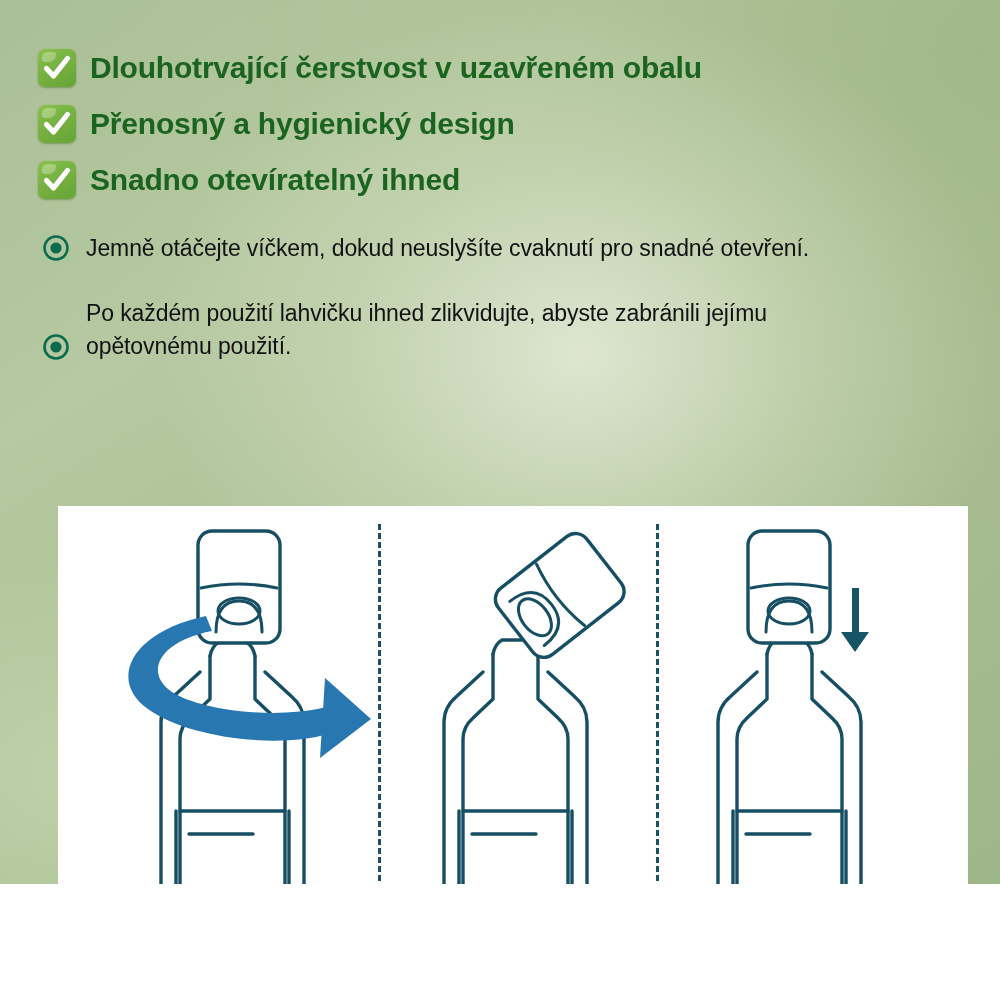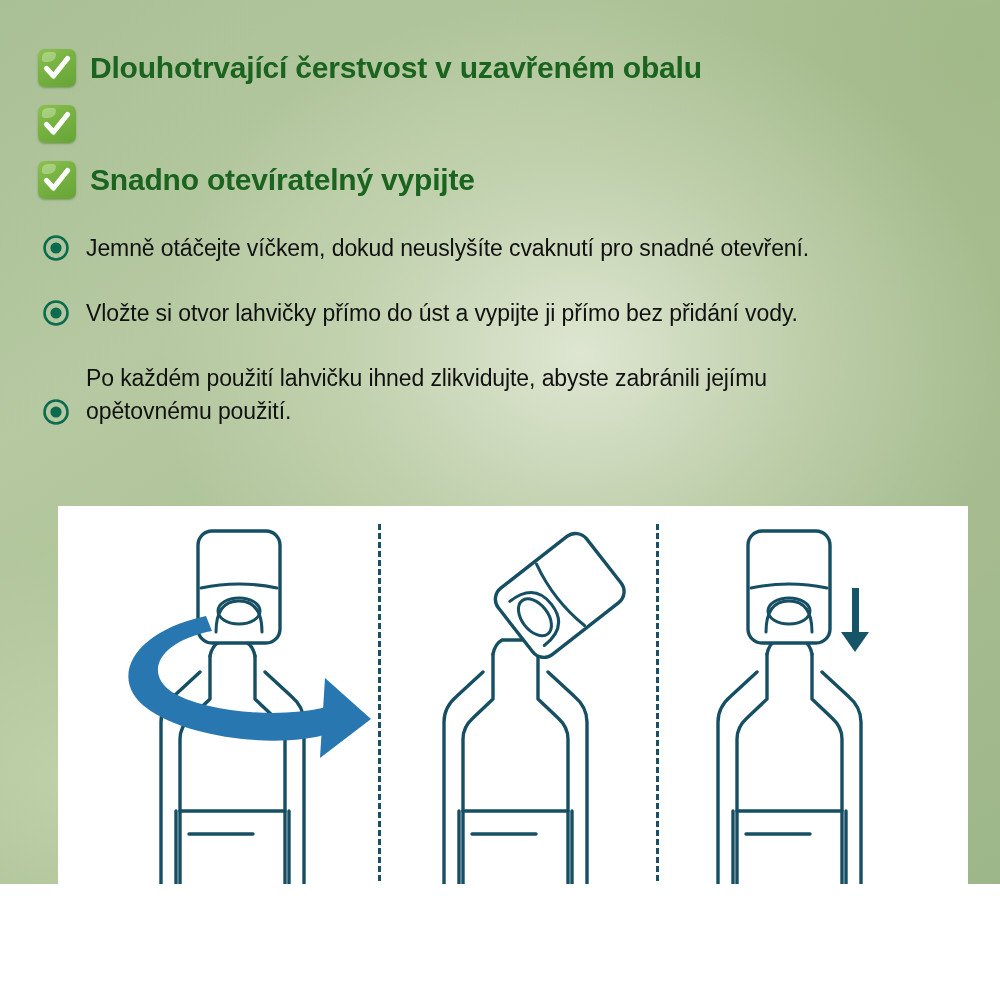--- a/index.html
+++ b/index.html
@@ -143,53 +143,45 @@
       </span>
       <span class="headline-text">Dlouhotrvající čerstvost v uzavřeném obalu</span>
     </div>
 
     <div class="headline-row">
       <span class="check-box">
         <svg width="38" height="38" viewBox="0 0 38 38">
           <path d="M8.5 19.5 L15.5 27 L29.5 9.5" fill="none" stroke="#ffffff" stroke-width="5.2" stroke-linecap="round" stroke-linejoin="round"></path>
         </svg>
       </span>
+      <span class="headline-text">Přenosný a hygienický design</span>
     </div>
 
     <div class="headline-row">
       <span class="check-box">
         <svg width="38" height="38" viewBox="0 0 38 38">
           <path d="M8.5 19.5 L15.5 27 L29.5 9.5" fill="none" stroke="#ffffff" stroke-width="5.2" stroke-linecap="round" stroke-linejoin="round"></path>
         </svg>
       </span>
-      <span class="headline-text">Snadno otevíratelný vypijte</span>
+      <span class="headline-text">Snadno otevíratelný ihned</span>
     </div>
   </div>
 
   <div class="bullets">
 
     <div class="bullet-row">
       <span class="bullet-dot">
         <svg width="28" height="28" viewBox="0 0 28 28">
           <circle cx="14" cy="14" r="11.5" fill="none" stroke="#0b6b4f" stroke-width="2.6"></circle>
           <circle cx="14" cy="14" r="5.6" fill="#0b6b4f"></circle>
         </svg>
       </span>
       <span class="bullet-text">Jemně otáčejte víčkem, dokud neuslyšíte cvaknutí pro snadné otevření.</span>
     </div>
 
-    <div class="bullet-row">
-      <span class="bullet-dot">
-        <svg width="28" height="28" viewBox="0 0 28 28">
-          <circle cx="14" cy="14" r="11.5" fill="none" stroke="#0b6b4f" stroke-width="2.6"></circle>
-          <circle cx="14" cy="14" r="5.6" fill="#0b6b4f"></circle>
-        </svg>
-      </span>
-      <span class="bullet-text">Vložte si otvor lahvičky přímo do úst a vypijte ji přímo bez přidání vody.</span>
-    </div>
 
     <div class="bullet-row tall">
       <span class="bullet-dot">
         <svg width="28" height="28" viewBox="0 0 28 28">
           <circle cx="14" cy="14" r="11.5" fill="none" stroke="#0b6b4f" stroke-width="2.6"></circle>
           <circle cx="14" cy="14" r="5.6" fill="#0b6b4f"></circle>
         </svg>
       </span>
       <span class="bullet-text">
         <span class="l1">Po každém použití lahvičku ihned zlikvidujte, abyste zabránili jejímu</span>

